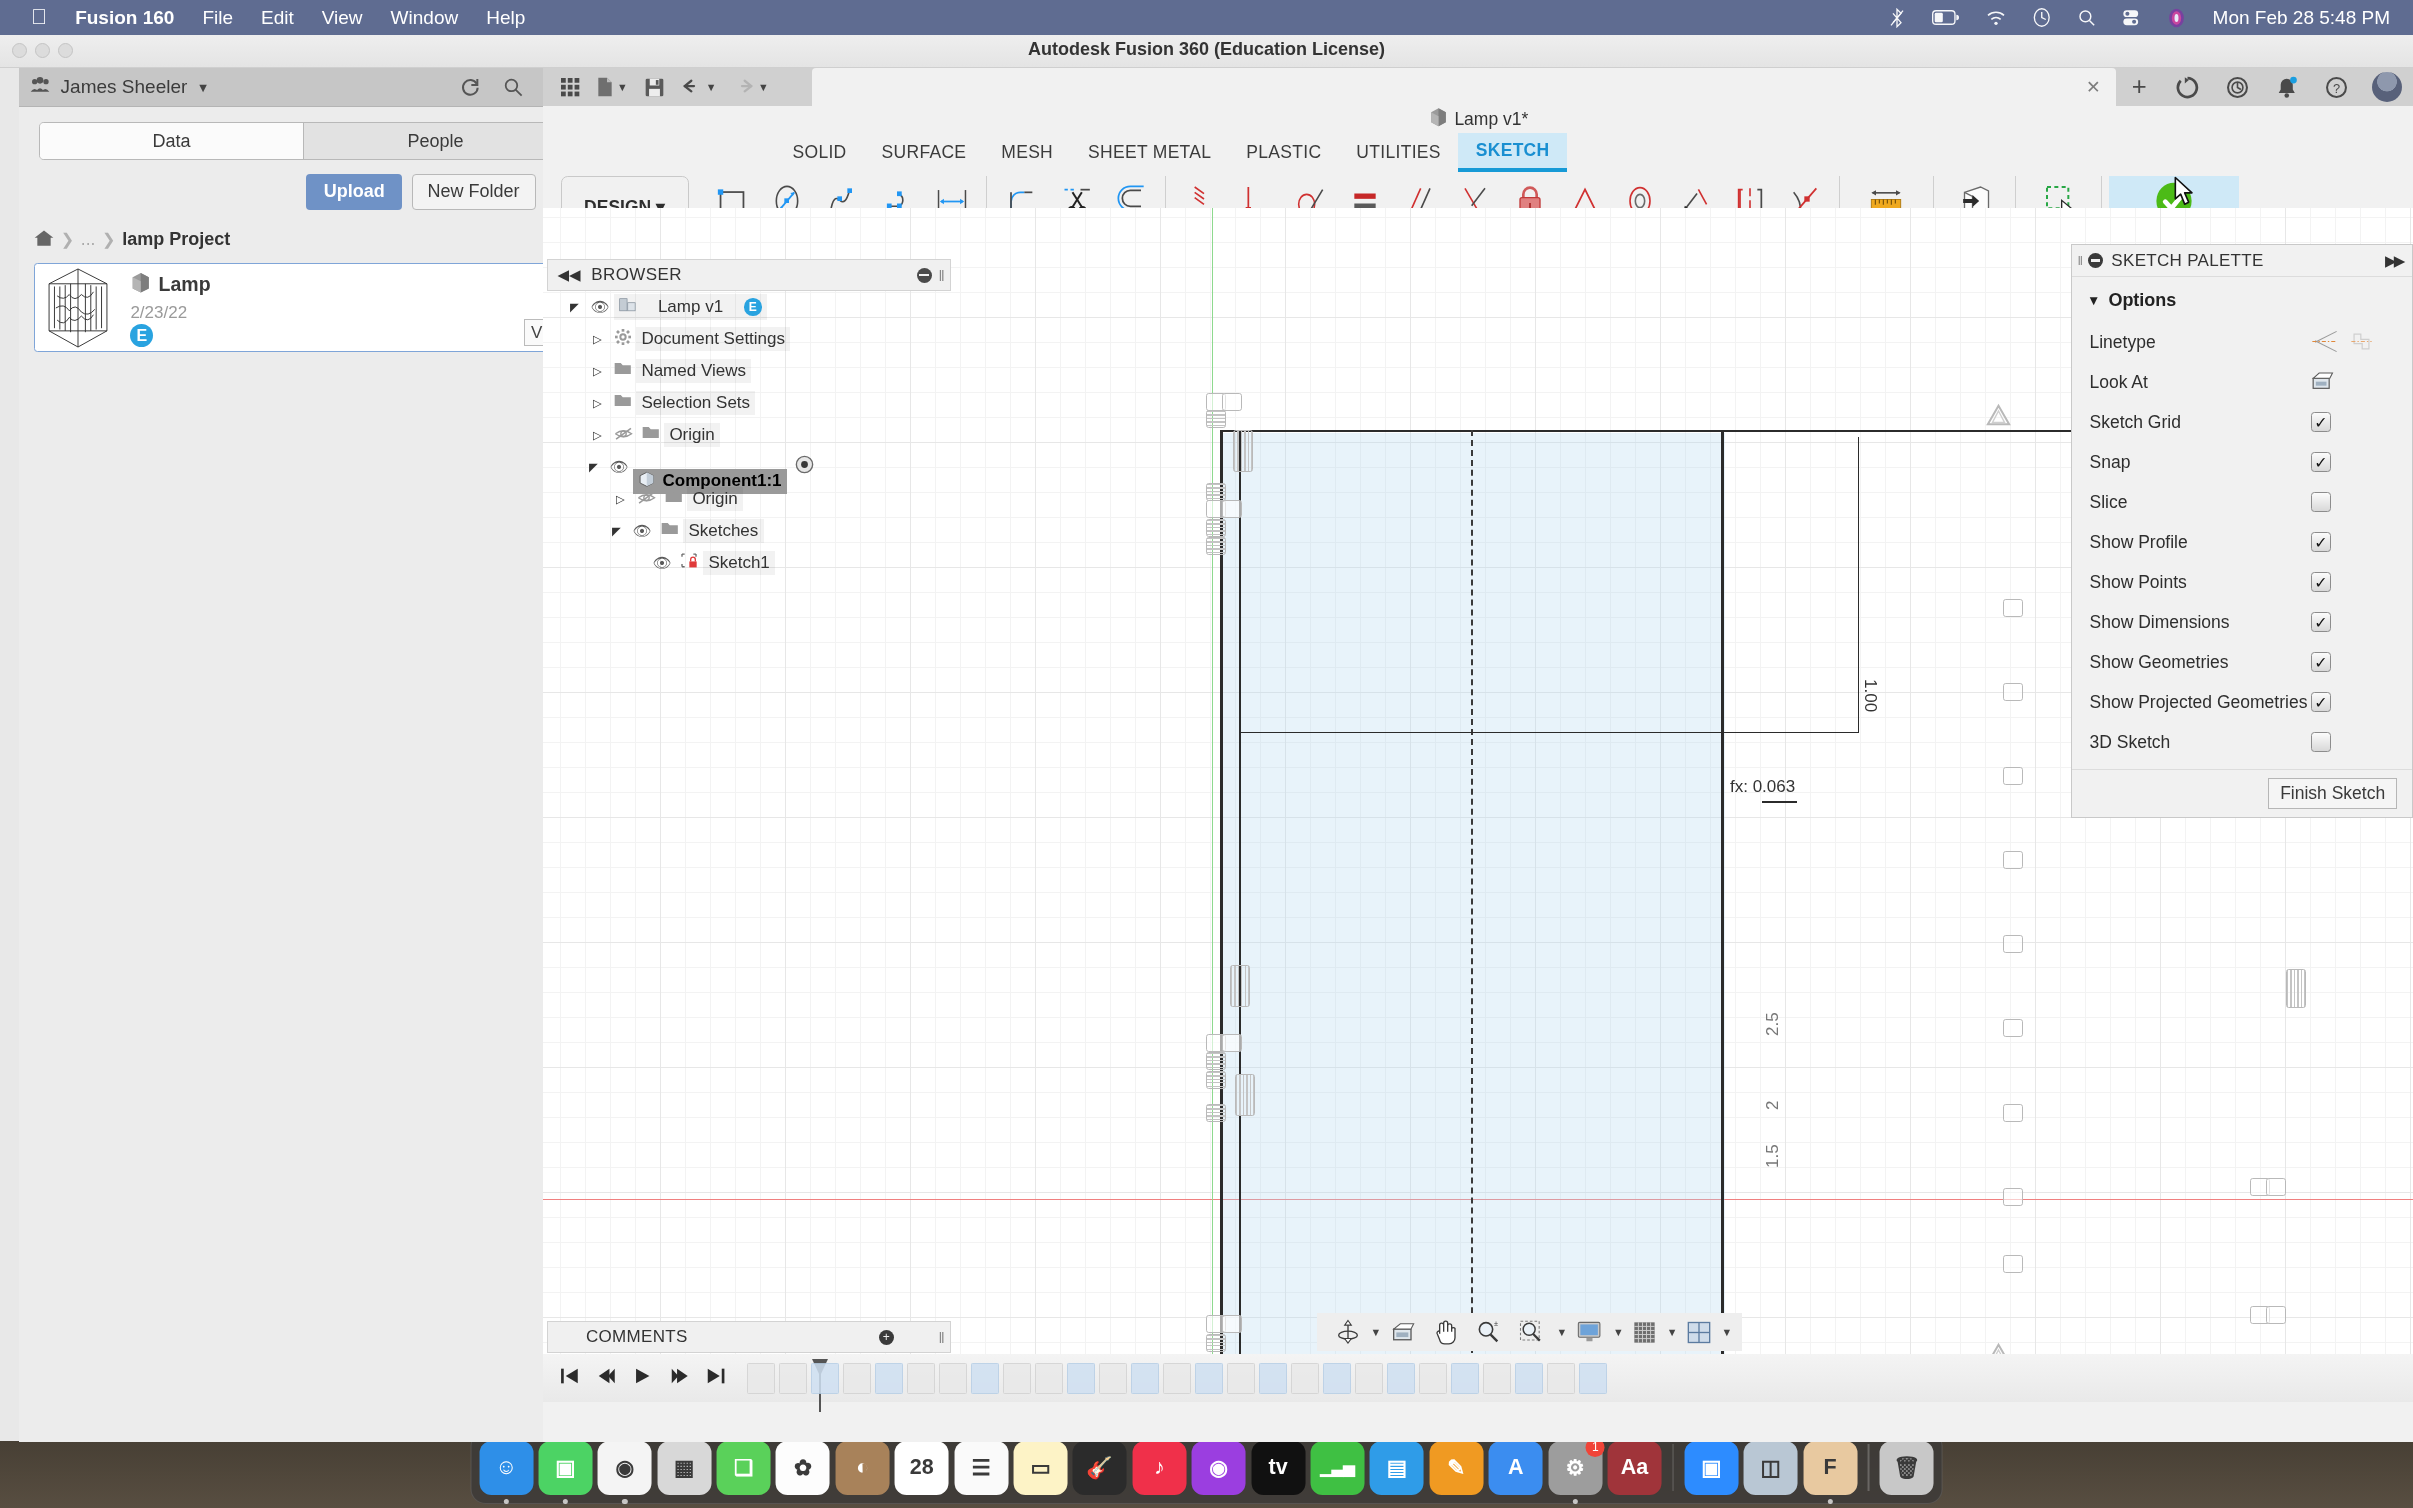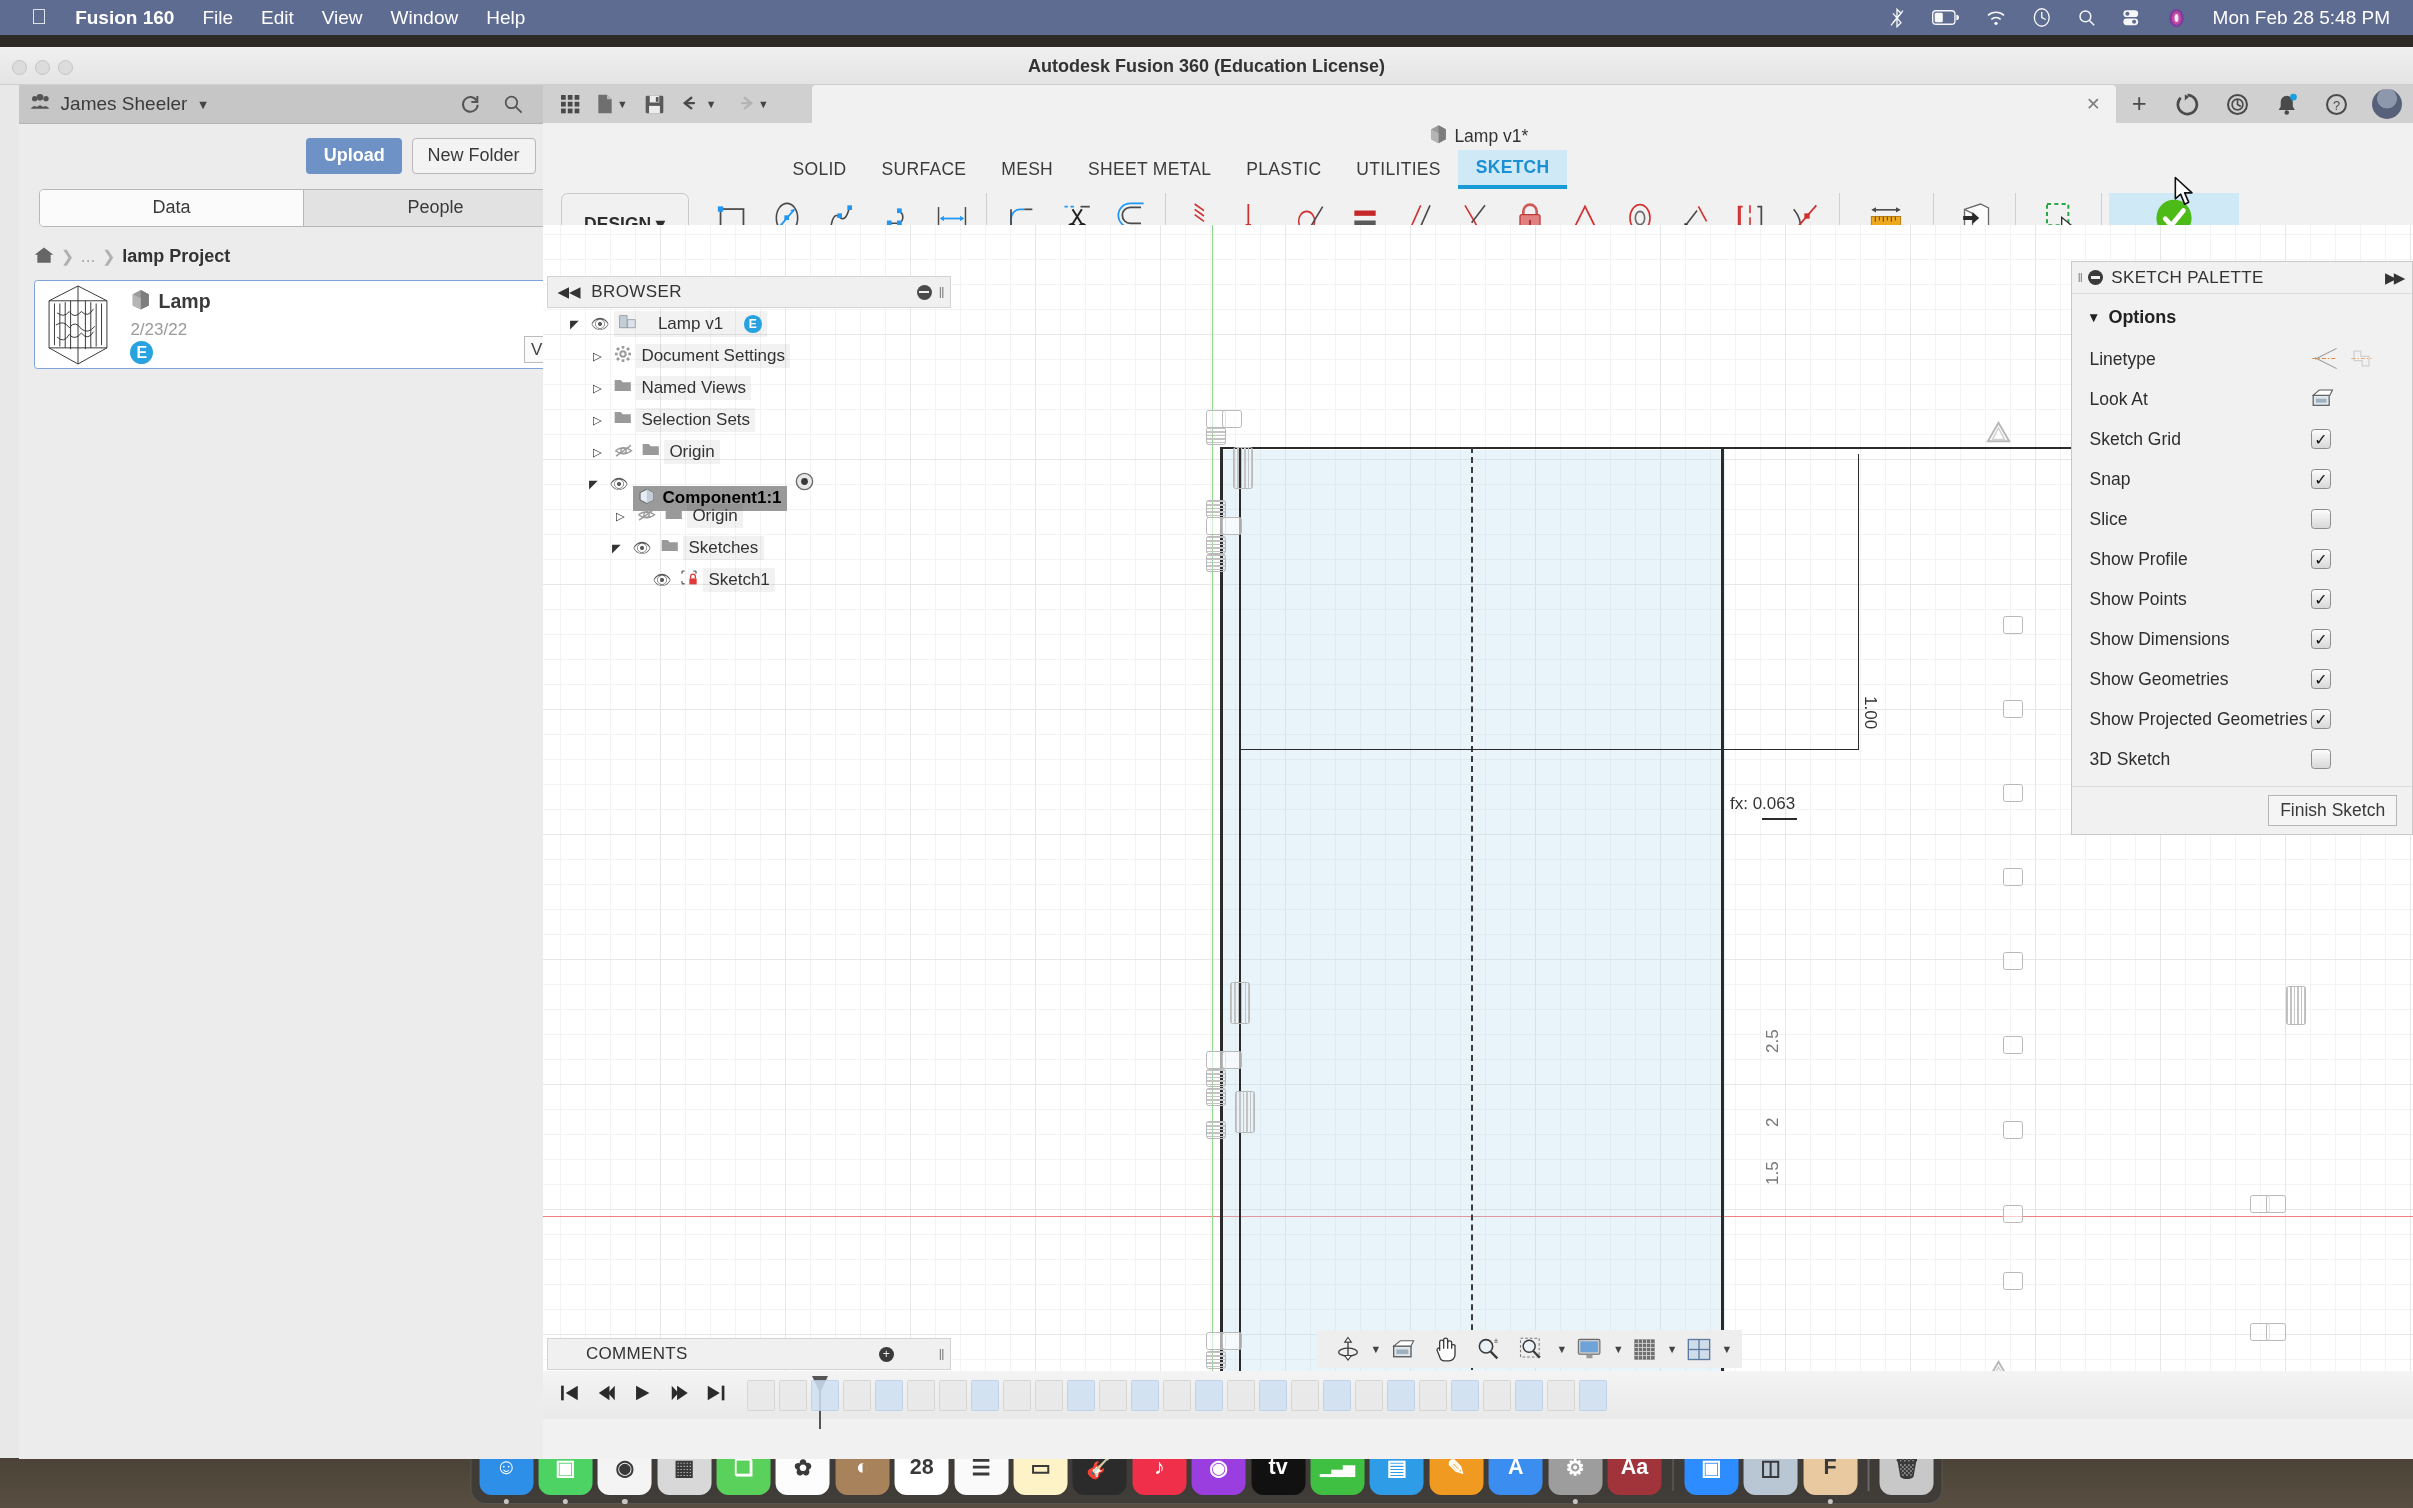--- a/index.html
+++ b/index.html
@@ -20,21 +20,21 @@
   }
   #macbar .apple { margin-left: 31px; font-size: 21.5px; line-height: 1; }
   #macbar .mi { margin-left: 28px; font-size: 19px; }
   #macbar .mi.bold { font-weight: bold; }
   #macbar .spacer { flex: 1; }
   #macbar .sysicon { margin-right: 27px; font-size: 18px; opacity: .95; display:flex; align-items:center;}
   #macbar .clock { margin-right: 23px; font-size: 19px; white-space: nowrap; }
 
   
   #appwin {
-    position: absolute; top: 47px; left: 0; width: 2413px; height: 1411px;
+    position: absolute; top: 30px; left: 0; width: 2413px; height: 1411px;
     background: #e8e8e8;
     z-index: 10;
   }
   #titlebar {
     position: absolute; top: 0; left: 0; width: 2413px; height: 38px;
     background: linear-gradient(#f0f0f0, #e4e4e4);
     border-bottom: 0.7px solid #cfcfcf;
   }
   .traffic { position: absolute; top: 12.8px; border-radius: 50%;
      width: 15px; height: 15px; background: #dcdcdc; border: 0.7px solid #c4c4c4;}
@@ -358,43 +358,43 @@
           </svg>
       </span>
       <span class="ic">
         <svg width="17.5" height="17.5" viewBox="0 0 26 26">
             <line x1="3" y1="3" x2="23" y2="23" stroke="#555" stroke-width="2.6"></line>
             <line x1="23" y1="3" x2="3" y2="23" stroke="#555" stroke-width="2.6"></line>
           </svg>
       </span>
     </div>
 
+    <div id="seg">
+      <div class="active">Data</div>
+      <div>People</div>
+    </div>
+
     <div id="actionrow">
       <div id="uploadbtn">Upload</div>
       <div id="newfolderbtn">New Folder</div>
       <div id="gearbtn">
         <svg width="23" height="23" viewBox="0 0 34 34">
             <circle cx="17" cy="17" r="6" fill="none" stroke="#4a4a4a" stroke-width="3.5"></circle>
             <g stroke="#4a4a4a" stroke-width="5">
               <line x1="17" y1="1" x2="17" y2="7"></line>
               <line x1="17" y1="27" x2="17" y2="33"></line>
               <line x1="1" y1="17" x2="7" y2="17"></line>
               <line x1="27" y1="17" x2="33" y2="17"></line>
               <line x1="5" y1="5" x2="9" y2="9"></line>
               <line x1="25" y1="25" x2="29" y2="29"></line>
               <line x1="29" y1="5" x2="25" y2="9"></line>
               <line x1="9" y1="25" x2="5" y2="29"></line>
             </g>
           </svg>
       </div>
-    </div>
-
-    <div id="seg">
-      <div class="active">Data</div>
-      <div>People</div>
     </div>
 
     <div id="crumbs">
       <span class="home">
         <svg width="20" height="17.5" viewBox="0 0 30 26">
             <path d="M15 2 L29 13 L25 13 L25 25 L5 25 L5 13 L1 13 Z" fill="#666"></path>
           </svg>
       </span>
       <span class="sep">❯</span>
       <span class="dots">...</span>

